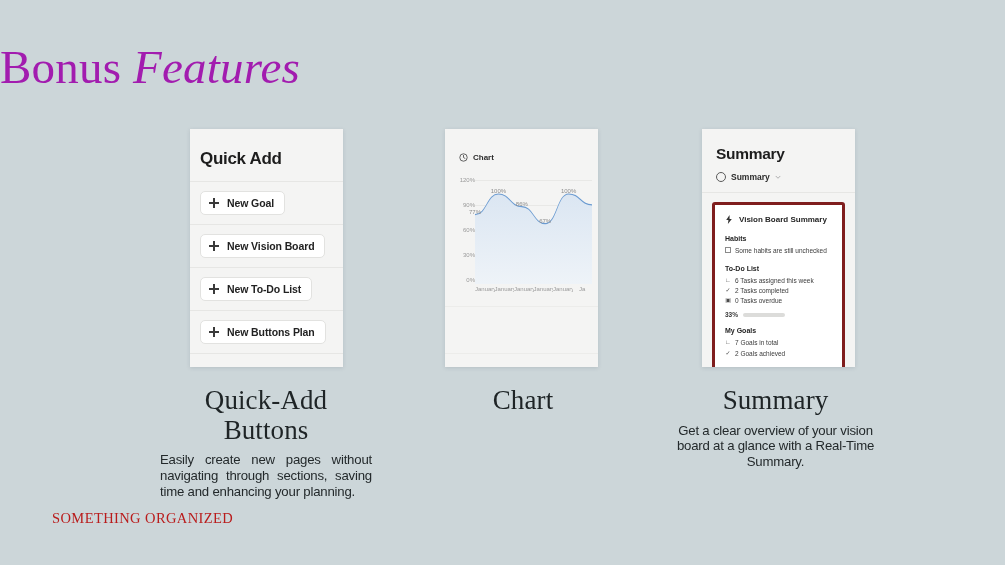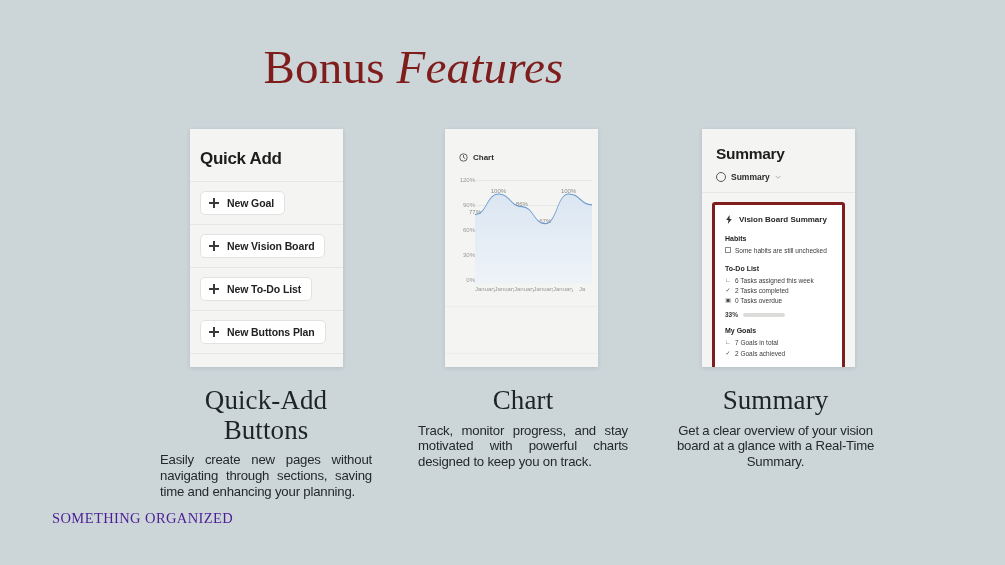--- a/index.html
+++ b/index.html
@@ -6,23 +6,23 @@
   body{
     width:1005px;height:565px;overflow:hidden;
     background:#ccd6d9;
     font-family:"Liberation Sans",sans-serif;
     -webkit-font-smoothing:antialiased;
   }
   .stage{position:relative;width:1005px;height:565px;}
 
   
   .main-title{
-    position:absolute;left:0;top:44px;width:827px;text-align:center;
+    position:absolute;left:0;top:44px;width:827px;
     font-family:"Liberation Serif",serif;
-    font-size:47px;color:#7f1d1d;line-height:1;
+    font-size:47px;color:#a21caf;line-height:1;
     letter-spacing:.2px;
   }
   .main-title .t-reg{font-weight:400;}
   .main-title .t-ital{font-style:italic;font-weight:400;}
 
   
   .card{
     position:absolute;top:129px;width:153px;height:238px;
     background:#f4f4f3;
     box-shadow:0 1px 4px rgba(40,60,70,.14);
@@ -140,21 +140,21 @@
   .cap-b{
     font-size:13.2px;color:#23292b;line-height:1.18;letter-spacing:-.2px;
   }
   .just{text-align:justify;}
   .lft{text-align:center;}
 
   
   .foot-l{
     position:absolute;left:52px;top:510px;
     font-family:"Liberation Serif",serif;
-    font-size:14.5px;color:#4c1d95;letter-spacing:.4px;
+    font-size:14.5px;color:#b91c1c;letter-spacing:.4px;
   }
   .foot-r{
     position:absolute;right:52px;top:512px;
     font-size:12.6px;color:#1e2426;letter-spacing:2.2px;font-weight:400;
   }
 </style>
 </head>
 <body>
 
 <div class="stage">
@@ -325,21 +325,20 @@
       </div>
     </div>
   </div>
 
   <div class="cap" id="cap-1">
     <div class="cap-h">Quick-Add Buttons</div>
     <div class="cap-b just">Easily create new pages without navigating through sections, saving time and enhancing your planning.</div>
   </div>
   <div class="cap" id="cap-2">
     <div class="cap-h">Chart</div>
-    <div class="cap-b just">Track, monitor progress, and stay motivated with powerful charts designed to keep you on track.</div>
   </div>
   <div class="cap" id="cap-3">
     <div class="cap-h">Summary</div>
     <div class="cap-b lft">Get a clear overview of your vision board at a glance with a Real-Time Summary.</div>
   </div>
 
   <div class="foot-l">SOMETHING ORGANIZED</div>
 
 </div>
 

